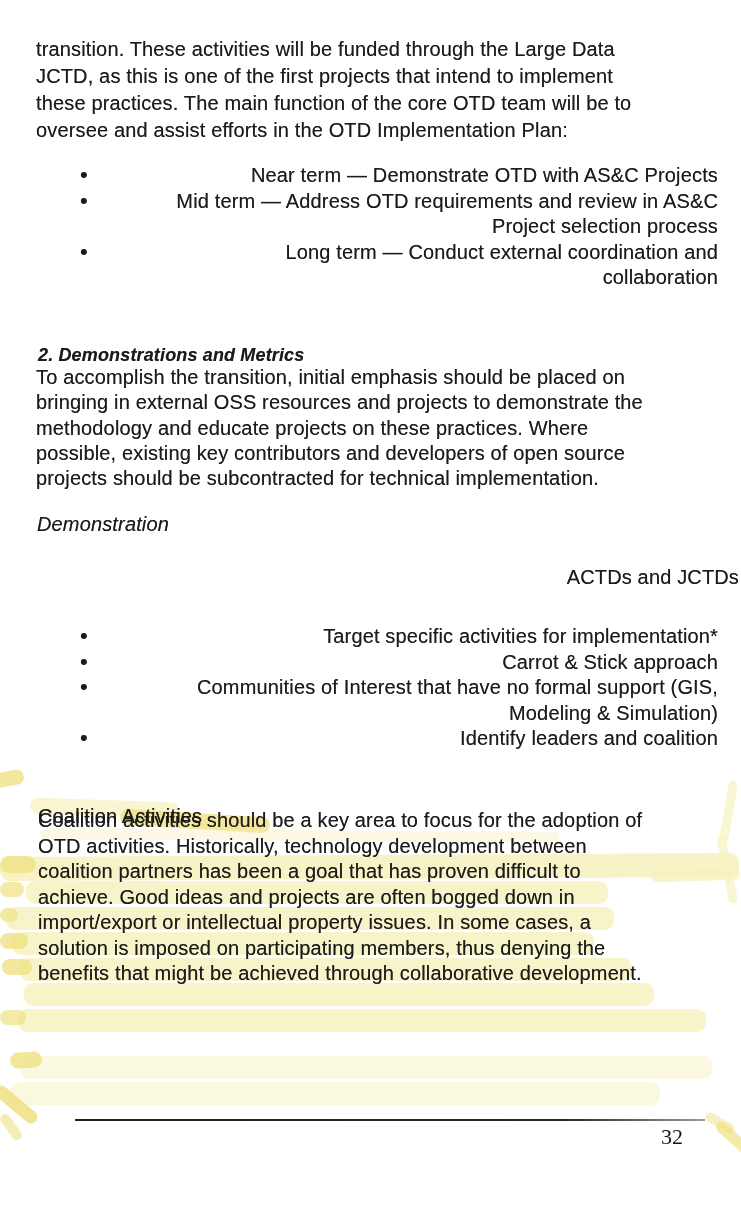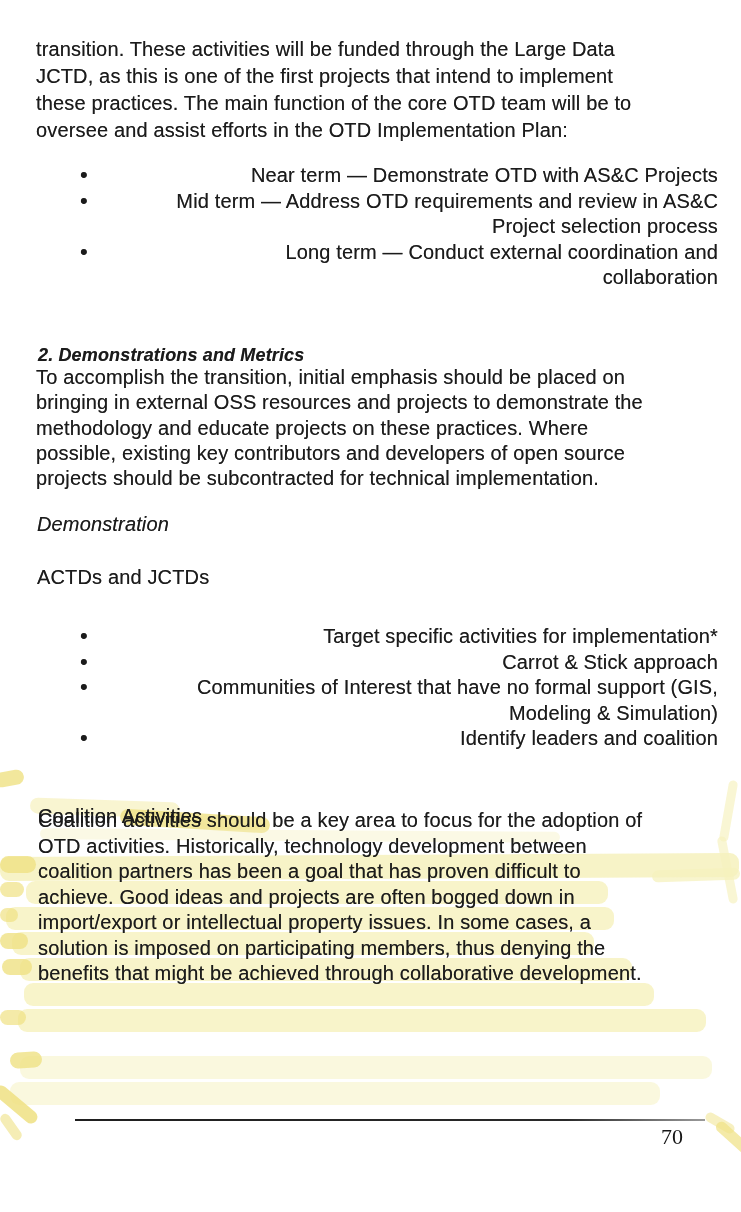--- a/index.html
+++ b/index.html
@@ -7,21 +7,21 @@
        font-family:"Liberation Sans","DejaVu Sans",sans-serif;}
   .page{position:absolute;inset:0;background:var(--paper,#fff);}
   
   .txt{position:absolute;white-space:pre-line;font-size:20px;line-height:26px;
        color:var(--ink,#1b1b1b);letter-spacing:0.15px;z-index:2;width:702px;
        text-shadow:0 0 0.5px rgba(0,0,0,0.55);}
   .p1{left:36px;top:36px;line-height:27px;}
   .hd{left:38px;top:327px;font-weight:bold;font-style:italic;font-size:18px;}
   .p2{left:36px;top:365px;line-height:25.3px;}
   .lab-demo{left:37px;top:511px;font-style:italic;}
-  .lab-actd{left:37px;top:564px;}
+  .lab-actd{left:37px;top:564px;text-align:right;}
   .lab-coal{left:38px;top:803px;}
   .p3{left:38px;top:808px;line-height:25.5px;}
   .p4{left:37px;top:1057px;line-height:26px;}
   ul.blist{position:absolute;list-style:none;margin:0;padding:0;z-index:2;
            left:78px;width:640px;text-align:right;}
   ul.blist li{position:relative;padding-left:36px;white-space:pre-line;
               font-size:20px;color:var(--ink,#1b1b1b);letter-spacing:0.15px;
               text-shadow:0 0 0.5px rgba(0,0,0,0.55);}
   ul.blist li::before{content:"\2022";position:absolute;left:2px;top:-1px;
               font-size:22px;}
@@ -116,15 +116,15 @@
   <div class="txt p3">Coalition activities should be a key area to focus for the adoption of
 OTD activities. Historically, technology development between
 coalition partners has been a goal that has proven difficult to
 achieve. Good ideas and projects are often bogged down in
 import/export or intellectual property issues. In some cases, a
 solution is imposed on participating members, thus denying the
 benefits that might be achieved through collaborative development.</div>
 
 
   <div class="rule"></div>
-  <div class="pagenum">70</div>
+  <div class="pagenum">32</div>
 
 </div>
 
 </body></html>

